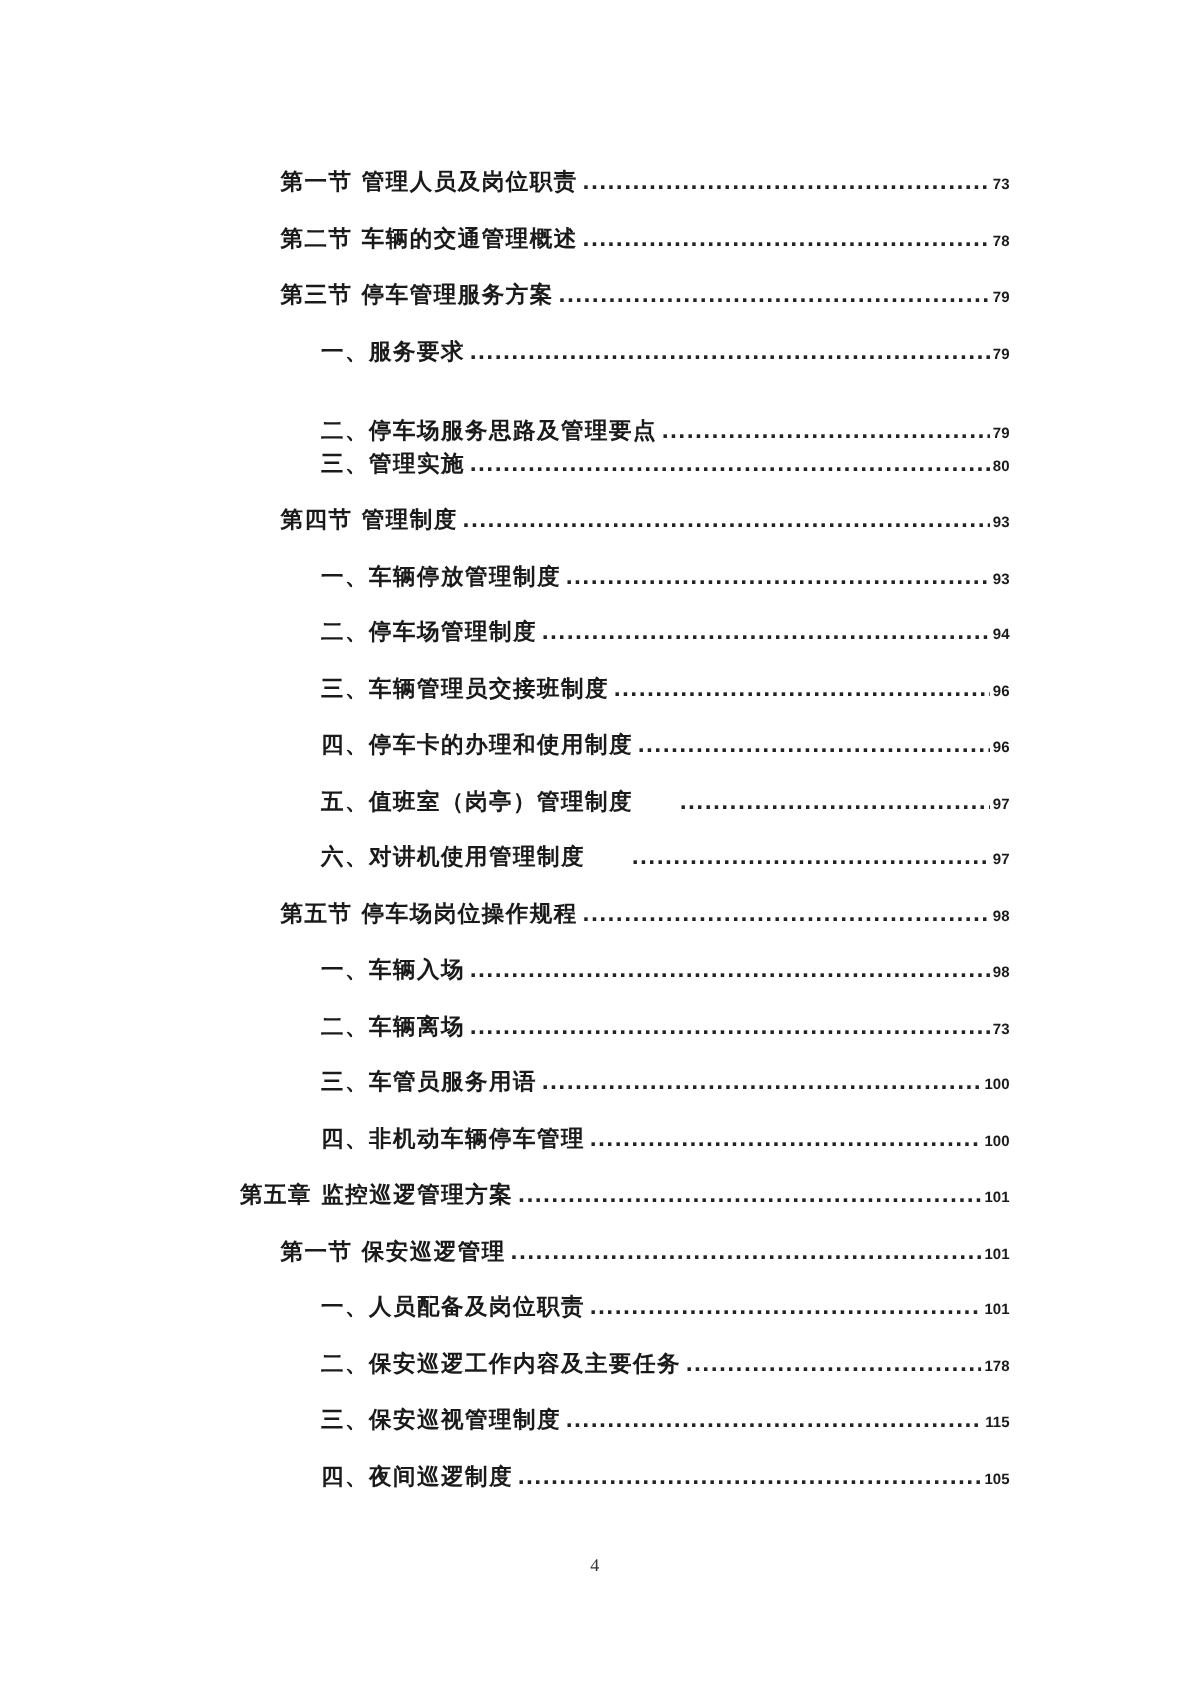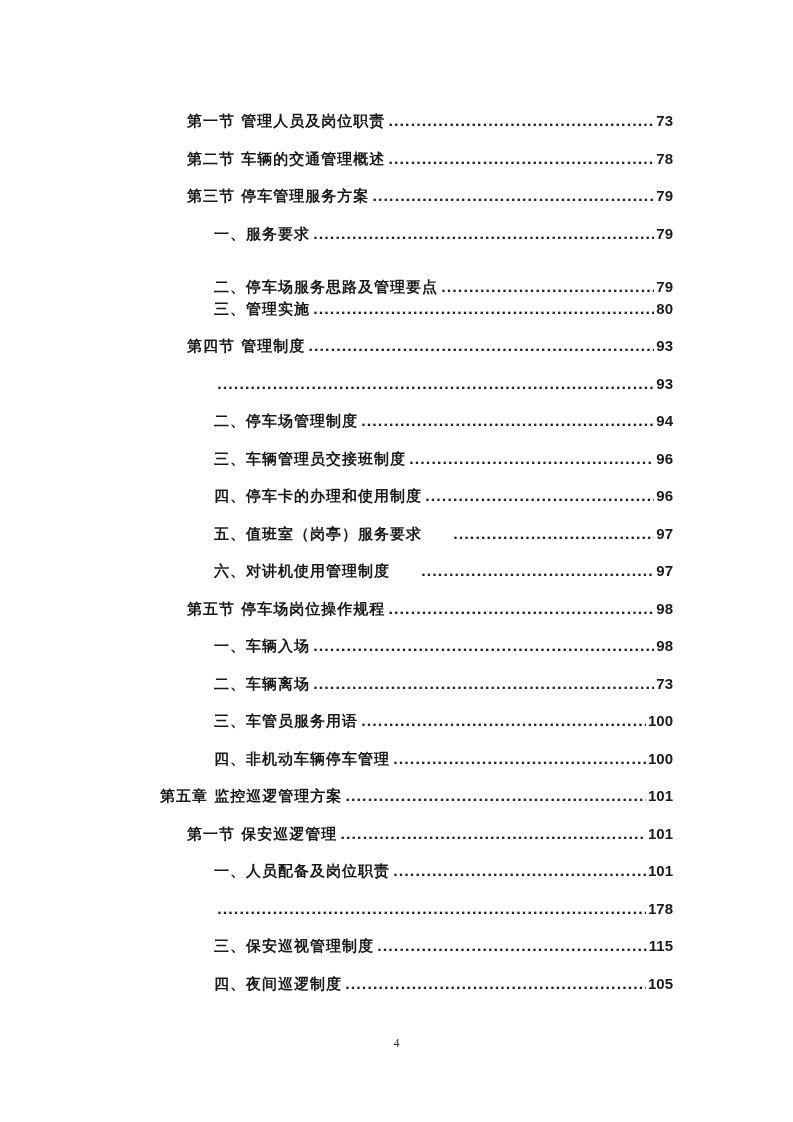--- a/index.html
+++ b/index.html
@@ -49,21 +49,21 @@
     letter-spacing: 0.6px;
     color: #222;
     font-size: 13px;
   }
   .toc-leader::before {
     content: "..........................................................................................................................................................................................................";
   }
   .toc-page {
     flex: 0 0 auto;
     font-family: "Liberation Sans", "DejaVu Sans", sans-serif;
-    font-size: 15px;
+    font-size: 10px;
     text-align: right;
   }
   .page-number {
     position: absolute;
     top: 1036px;
     left: 0;
     width: 793px;
     text-align: center;
     font-size: 12px;
     font-family: "Liberation Serif", "DejaVu Serif", serif;
@@ -103,40 +103,41 @@
     <span class="toc-title">三、管理实施</span>
     <span class="toc-leader"></span>
     <span class="toc-page">80</span>
   </div>
   <div class="toc-entry level-2" style="top:229px">
     <span class="toc-title">第四节  管理制度</span>
     <span class="toc-leader"></span>
     <span class="toc-page">93</span>
   </div>
   <div class="toc-entry level-3" style="top:266.5px">
+    <span class="toc-title">一、车辆停放管理制度</span>
     <span class="toc-leader"></span>
     <span class="toc-page">93</span>
   </div>
   <div class="toc-entry level-3" style="top:304px">
     <span class="toc-title">二、停车场管理制度</span>
     <span class="toc-leader"></span>
     <span class="toc-page">94</span>
   </div>
   <div class="toc-entry level-3" style="top:341.5px">
     <span class="toc-title">三、车辆管理员交接班制度</span>
     <span class="toc-leader"></span>
     <span class="toc-page">96</span>
   </div>
   <div class="toc-entry level-3" style="top:379px">
     <span class="toc-title">四、停车卡的办理和使用制度</span>
     <span class="toc-leader"></span>
     <span class="toc-page">96</span>
   </div>
   <div class="toc-entry level-3" style="top:416.5px">
-    <span class="toc-title">五、值班室（岗亭）服务要求</span>
+    <span class="toc-title">五、值班室（岗亭）管理制度</span>
     <span class="toc-gap" style="width:28px"></span>
     <span class="toc-leader"></span>
     <span class="toc-page">97</span>
   </div>
   <div class="toc-entry level-3" style="top:454px">
     <span class="toc-title">六、对讲机使用管理制度</span>
     <span class="toc-gap" style="width:28px"></span>
     <span class="toc-leader"></span>
     <span class="toc-page">97</span>
   </div>
@@ -174,20 +175,21 @@
     <span class="toc-title">第一节  保安巡逻管理</span>
     <span class="toc-leader"></span>
     <span class="toc-page">101</span>
   </div>
   <div class="toc-entry level-3" style="top:754px">
     <span class="toc-title">一、人员配备及岗位职责</span>
     <span class="toc-leader"></span>
     <span class="toc-page">101</span>
   </div>
   <div class="toc-entry level-3" style="top:791.5px">
+    <span class="toc-title">二、保安巡逻工作内容及主要任务</span>
     <span class="toc-leader"></span>
     <span class="toc-page">178</span>
   </div>
   <div class="toc-entry level-3" style="top:829px">
     <span class="toc-title">三、保安巡视管理制度</span>
     <span class="toc-leader"></span>
     <span class="toc-page">115</span>
   </div>
   <div class="toc-entry level-3" style="top:866.5px">
     <span class="toc-title">四、夜间巡逻制度</span>

